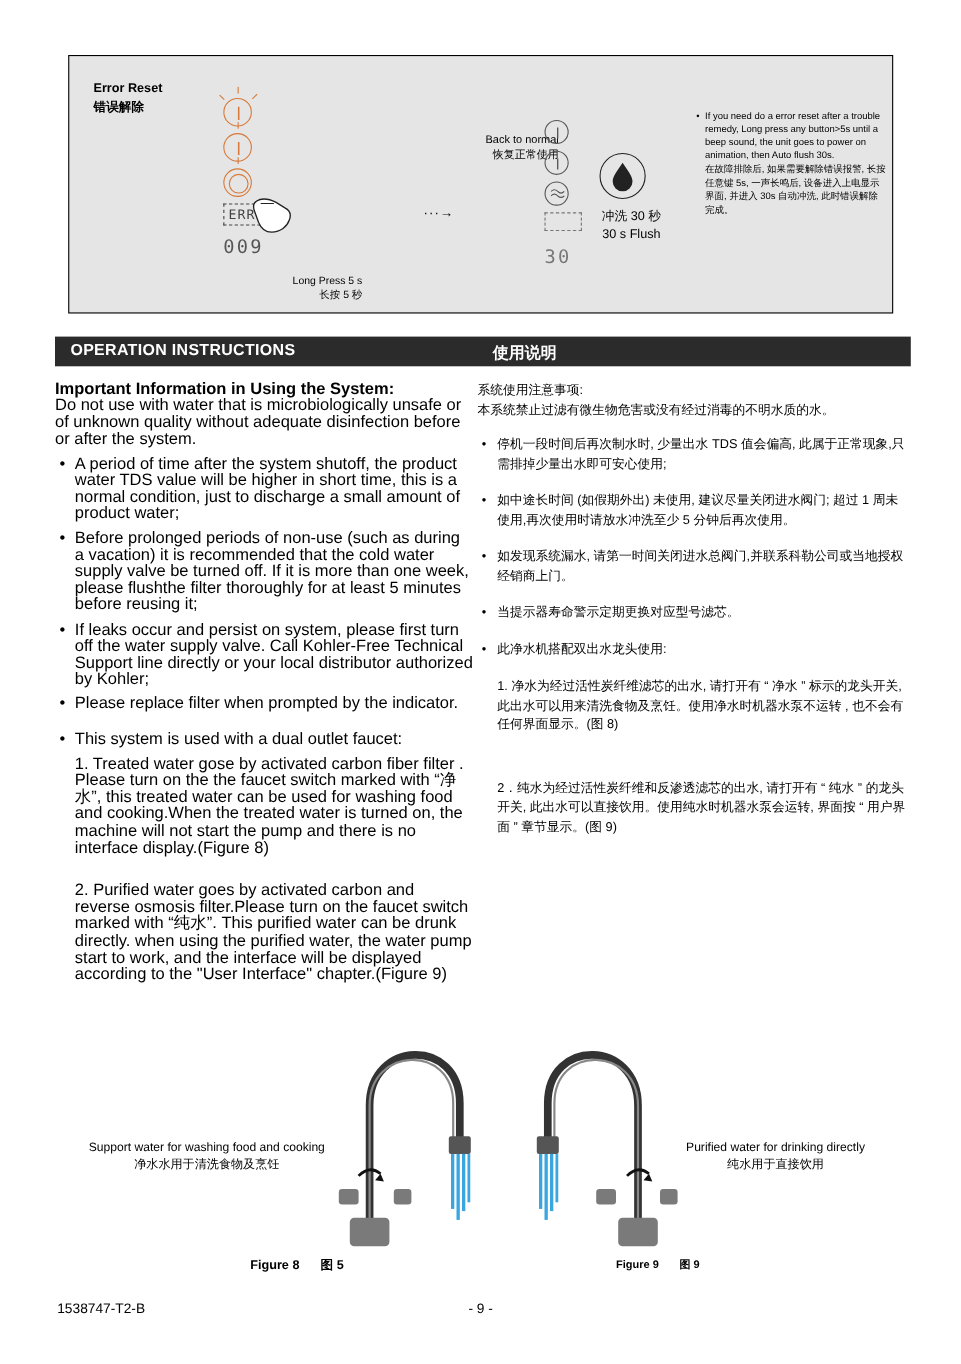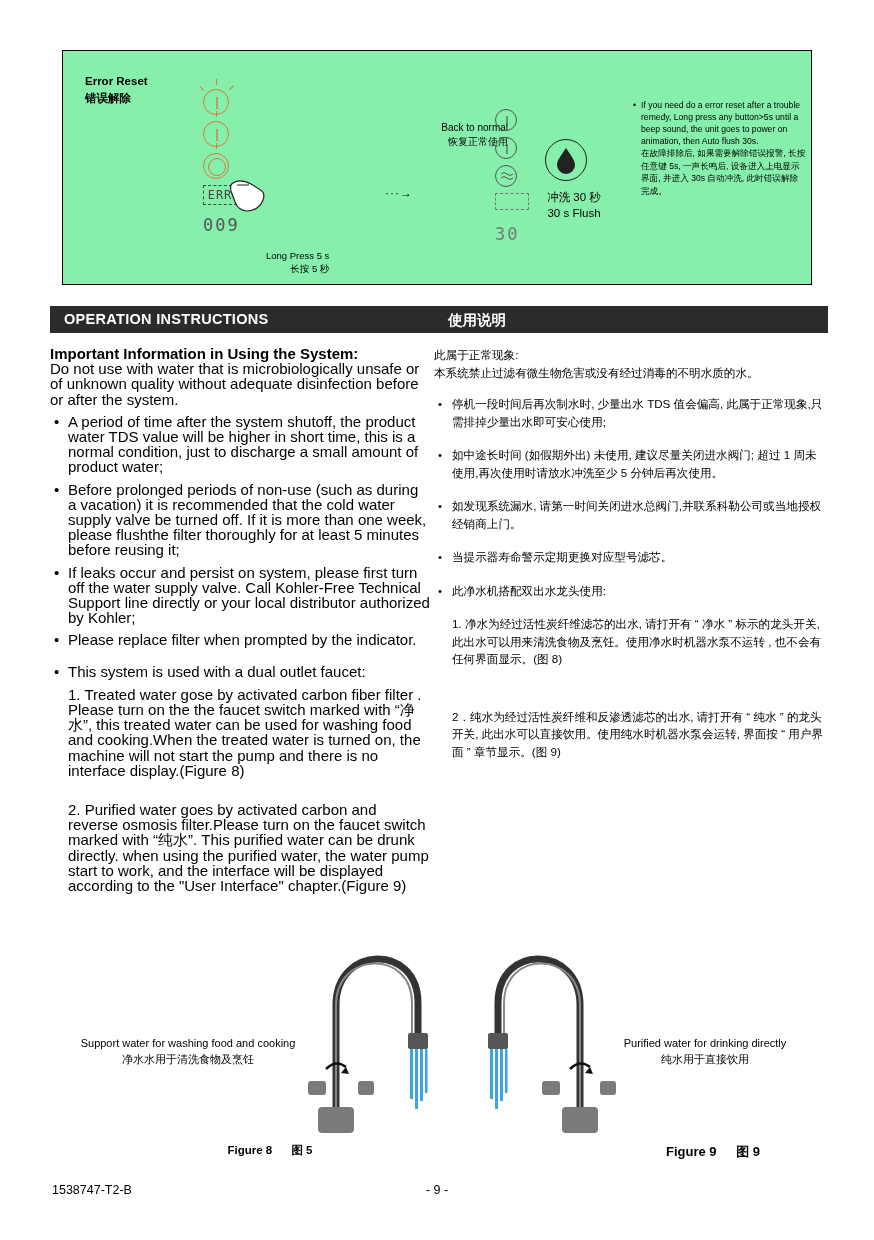--- a/index.html
+++ b/index.html
@@ -18,21 +18,21 @@
     width: 874px; height: 1240px;
     padding: 0;
   }
 
   
   .diagram-box {
     position: absolute;
     left: 62px; top: 50px;
     width: 750px; height: 235px;
     border: 1px solid #000;
-    background: #86efac;
+    background: #e5e5e5;
   }
   .diag-title {
     position: absolute; left: 22px; top: 22px;
     font-size: 11.5px; font-weight: bold; line-height: 17px;
   }
   .diag-title .cn { font-weight: bold; }
 
   
   .led-stack {
     position: absolute; left: 140px; top: 38px;
@@ -213,22 +213,22 @@
     width: 250px; text-align: center;
     font-size: 11px; line-height: 16px;
   }
   .fig-label-l {
     position: absolute; left: 120px; top: 248px;
     width: 200px; text-align: center;
     font-size: 11.5px; font-weight: bold;
   }
   .fig-label-r {
     position: absolute; left: 510px; top: 248px;
-    width: 200px; text-align: right;
-    font-size: 13px; font-weight: bold;
+    width: 200px; text-align: left;
+    font-size: 10px; font-weight: bold;
   }
   .fig-label-l .cn, .fig-label-r .cn { margin-left: 16px; }
 
   
   .footer-left {
     position: absolute; left: 52px; top: 1183px;
     font-size: 12.5px;
   }
   .footer-center {
     position: absolute; left: 0; top: 1183px;
@@ -348,21 +348,21 @@
       <li>Please replace filter when prompted by the indicator.</li>
     </ul>
     <ul class="blist" style="margin-top:16px">
       <li>This system is used with a dual outlet faucet:</li>
     </ul>
     <div class="indent sub-para">1. Treated water gose by activated carbon fiber filter . Please turn on the the faucet switch marked with “净水”, this treated water can be used for washing food and cooking.When the treated water is turned on, the machine will not start the pump and there is no interface display.(Figure 8)</div>
     <div class="indent sub-para" style="margin-top:24px">2. Purified water goes by activated carbon and reverse osmosis filter.Please turn on the faucet switch marked with “纯水”. This purified water can be drunk directly. when using the purified water, the  water pump start to work, and the interface will be displayed according to the "User Interface" chapter.(Figure 9)</div>
   </div>
 
   <div class="col-right">
-    <div>此属于正常现象:</div>
+    <div>系统使用注意事项:</div>
     <div class="para">本系统禁止过滤有微生物危害或没有经过消毒的不明水质的水。</div>
     <ul class="blist cn" style="margin-top:14px">
       <li>停机一段时间后再次制水时, 少量出水 TDS 值会偏高, 此属于正常现象,只需排掉少量出水即可安心使用;</li>
       <li>如中途长时间 (如假期外出) 未使用, 建议尽量关闭进水阀门; 超过 1 周未使用,再次使用时请放水冲洗至少 5 分钟后再次使用。</li>
       <li>如发现系统漏水, 请第一时间关闭进水总阀门,并联系科勒公司或当地授权经销商上门。</li>
       <li>当提示器寿命警示定期更换对应型号滤芯。</li>
       <li>此净水机搭配双出水龙头使用:</li>
     </ul>
     <div class="indent" style="margin-top:4px">1. 净水为经过活性炭纤维滤芯的出水, 请打开有 “ 净水 ” 标示的龙头开关, 此出水可以用来清洗食物及烹饪。使用净水时机器水泵不运转 , 也不会有任何界面显示。(图 8)</div>
     <div class="indent" style="margin-top:40px">2．纯水为经过活性炭纤维和反渗透滤芯的出水, 请打开有 “ 纯水 ” 的龙头开关, 此出水可以直接饮用。使用纯水时机器水泵会运转, 界面按 “ 用户界面 ” 章节显示。(图 9)</div>

